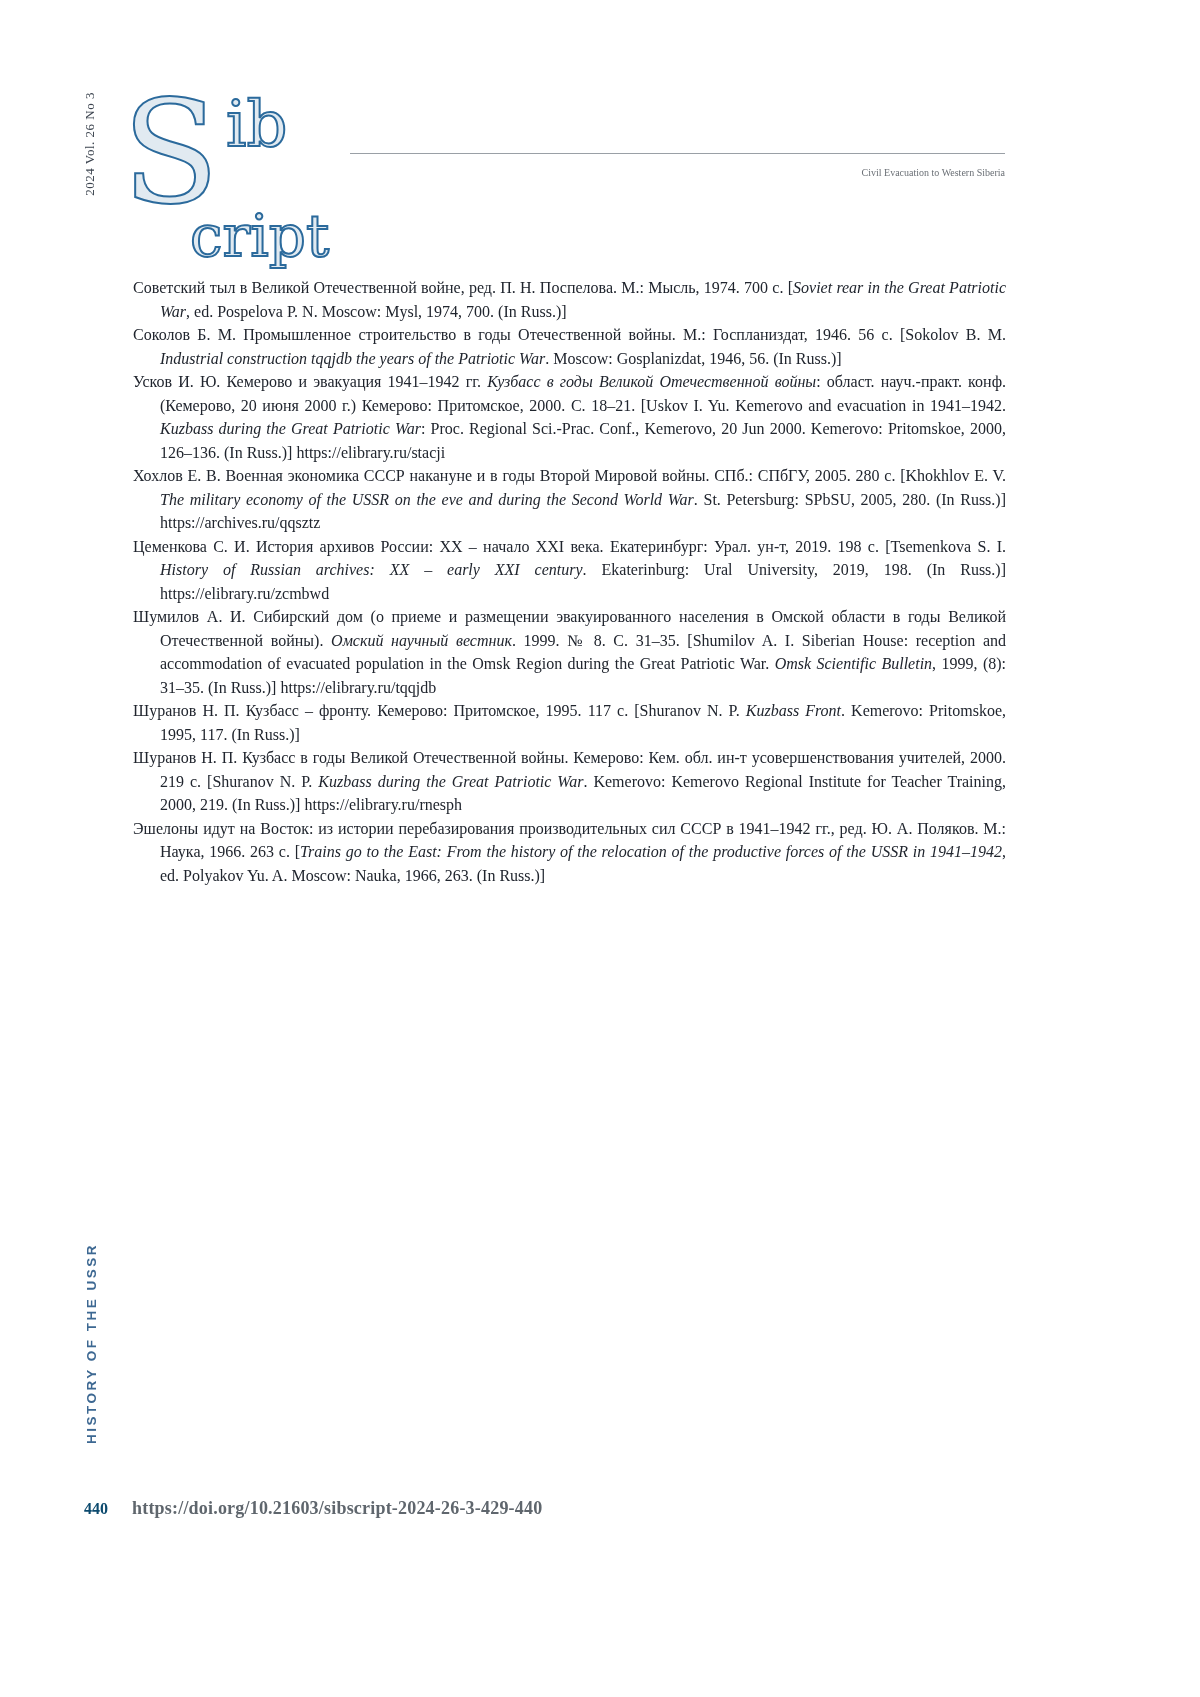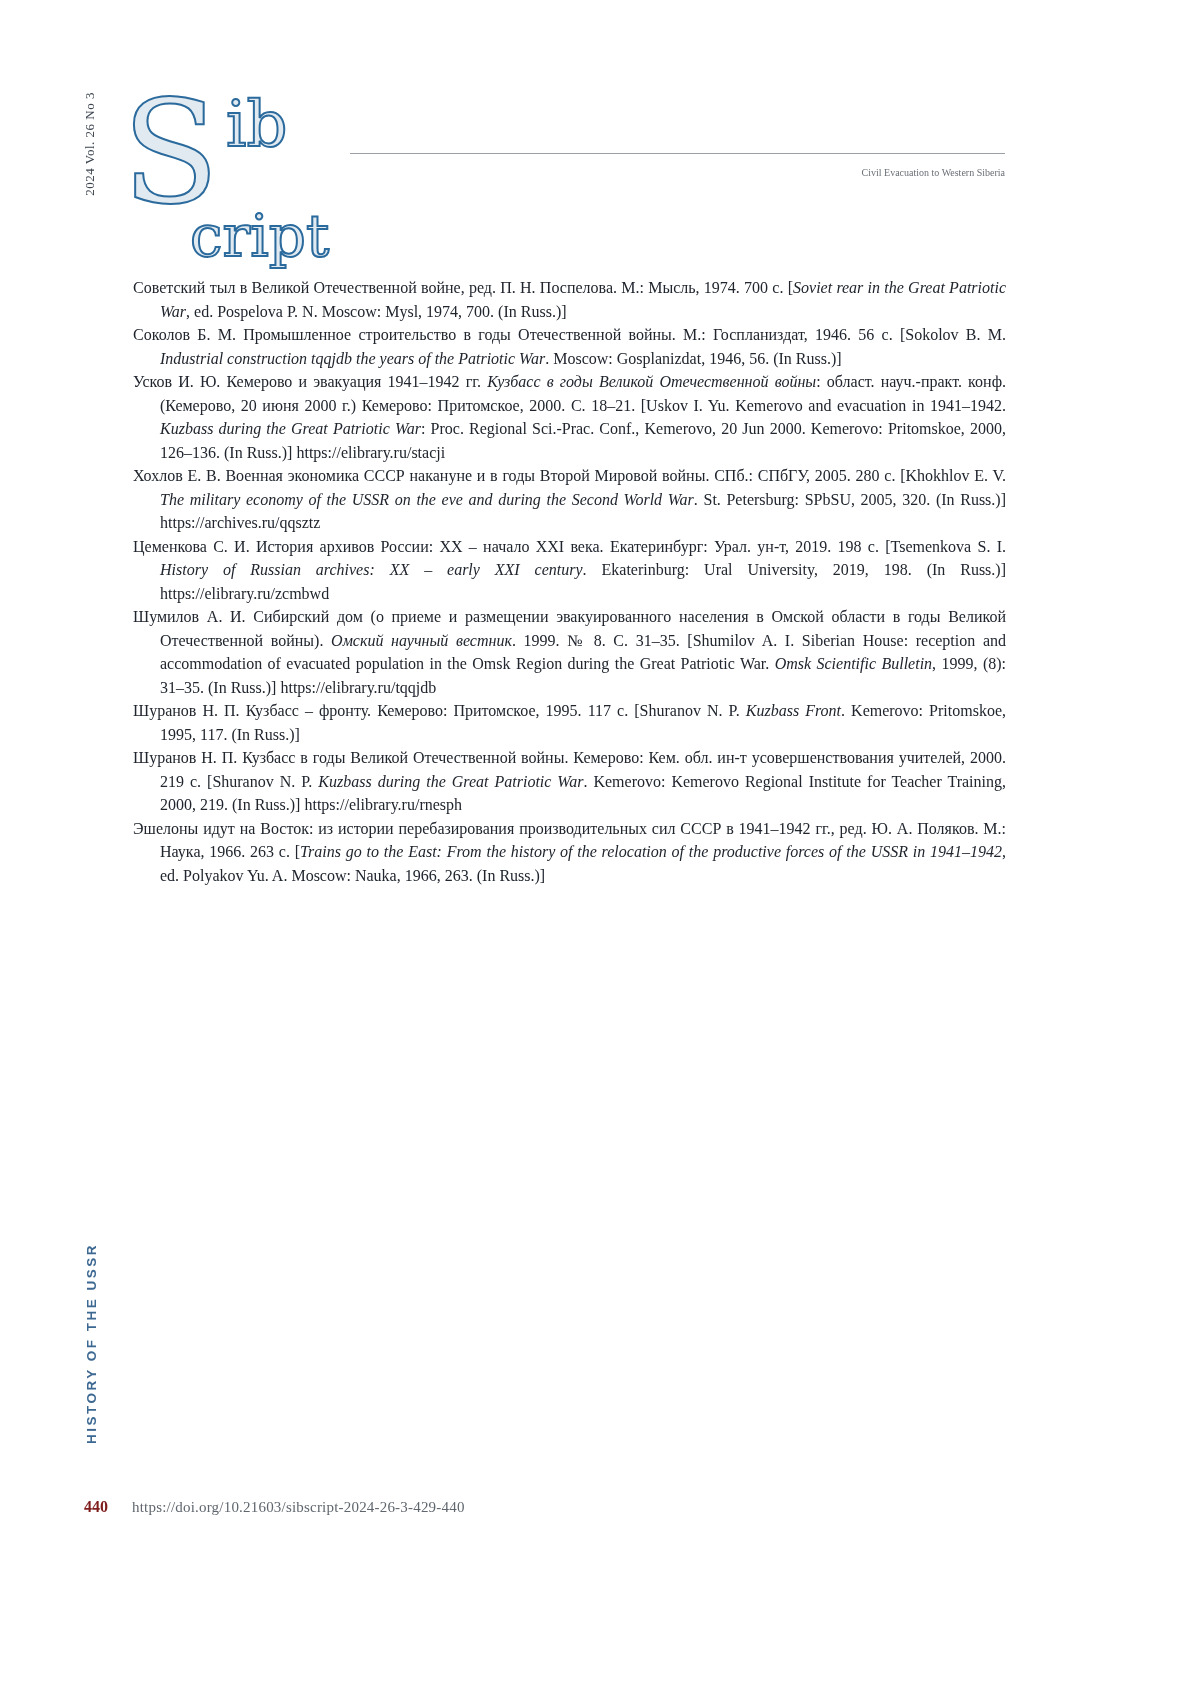--- a/index.html
+++ b/index.html
@@ -93,24 +93,24 @@
   .footer {
     position: absolute;
     left: 84px;
     top: 1498px;
     width: 920px;
     color: #5f666d;
   }
   .footer .pagenum {
     font-weight: bold;
     font-size: 16px;
-    color: #7f1d1d;
+    color: #0c4a6e;
     margin-right: 20px;
   }
-  .footer .doi { font-size: 15px; letter-spacing: 0.2px; }
+  .footer .doi { font-size: 18px; letter-spacing: 0.2px; font-weight: bold; }
 </style>
 </head>
 <body>
 
 <div class="page">
 
   <div class="v-label vol">2024 Vol. 26 No 3</div>
 
   <div class="v-label section">HISTORY OF THE USSR</div>
 
@@ -122,21 +122,21 @@
 
   <div class="running-head">
     <div class="rule"></div>
     <div class="article-title">Civil Evacuation to Western Siberia</div>
   </div>
 
   <ul class="refs">
       <li><span>Советский тыл в Великой Отечественной войне, ред. П. Н. Поспелова. М.: Мысль, 1974. 700 с. [</span><span class="it">Soviet rear in the Great Patriotic War</span><span>, ed. Pospelova P. N. Moscow: Mysl, 1974, 700. (In Russ.)]</span></li>
       <li><span>Соколов Б. М. Промышленное строительство в годы Отечественной войны. М.: Госпланиздат, 1946. 56 с. [Sokolov B. M. </span><span class="it">Industrial construction tqqjdb the years of the Patriotic War</span><span>. Moscow: Gosplanizdat, 1946, 56. (In Russ.)]</span></li>
       <li><span>Усков И. Ю. Кемерово и эвакуация 1941–1942 гг. </span><span class="it">Кузбасс в годы Великой Отечественной войны</span><span>: област. науч.-практ. конф. (Кемерово, 20 июня 2000 г.) Кемерово: Притомское, 2000. С. 18–21. [Uskov I. Yu. Kemerovo and evacuation in 1941–1942. </span><span class="it">Kuzbass during the Great Patriotic War</span><span>: Proc. Regional Sci.-Prac. Conf., Kemerovo, 20 Jun 2000. Kemerovo: Pritomskoe, 2000, 126–136. (In Russ.)] </span><span class="url">https://elibrary.ru/stacji</span></li>
-      <li><span>Хохлов Е. В. Военная экономика СССР накануне и в годы Второй Мировой войны. СПб.: СПбГУ, 2005. 280 с. [Khokhlov E. V. </span><span class="it">The military economy of the USSR on the eve and during the Second World War</span><span>. St. Petersburg: SPbSU, 2005, 320. (In Russ.)] </span><span class="url">https://archives.ru/qqsztz</span></li>
+      <li><span>Хохлов Е. В. Военная экономика СССР накануне и в годы Второй Мировой войны. СПб.: СПбГУ, 2005. 280 с. [Khokhlov E. V. </span><span class="it">The military economy of the USSR on the eve and during the Second World War</span><span>. St. Petersburg: SPbSU, 2005, 280. (In Russ.)] </span><span class="url">https://archives.ru/qqsztz</span></li>
       <li><span>Цеменкова С. И. История архивов России: XX – начало XXI века. Екатеринбург: Урал. ун-т, 2019. 198 с. [Tsemenkova S. I. </span><span class="it">History of Russian archives: XX – early XXI century</span><span>. Ekaterinburg: Ural University, 2019, 198. (In Russ.)] </span><span class="url">https://elibrary.ru/zcmbwd</span></li>
       <li><span>Шумилов А. И. Сибирский дом (о приеме и размещении эвакуированного населения в Омской области в годы Великой Отечественной войны). </span><span class="it">Омский научный вестник</span><span>. 1999. № 8. С. 31–35. [Shumilov A. I. Siberian House: reception and accommodation of evacuated population in the Omsk Region during the Great Patriotic War. </span><span class="it">Omsk Scientific Bulletin</span><span>, 1999, (8): 31–35. (In Russ.)] </span><span class="url">https://elibrary.ru/tqqjdb</span></li>
       <li><span>Шуранов Н. П. Кузбасс – фронту. Кемерово: Притомское, 1995. 117 с. [Shuranov N. P. </span><span class="it">Kuzbass Front</span><span>. Kemerovo: Pritomskoe, 1995, 117. (In Russ.)]</span></li>
       <li><span>Шуранов Н. П. Кузбасс в годы Великой Отечественной войны. Кемерово: Кем. обл. ин-т усовершенствования учителей, 2000. 219 с. [Shuranov N. P. </span><span class="it">Kuzbass during the Great Patriotic War</span><span>. Kemerovo: Kemerovo Regional Institute for Teacher Training, 2000, 219. (In Russ.)] </span><span class="url">https://elibrary.ru/rnesph</span></li>
       <li><span>Эшелоны идут на Восток: из истории перебазирования производительных сил СССР в 1941–1942 гг., ред. Ю. А. Поляков. М.: Наука, 1966. 263 с. [</span><span class="it">Trains go to the East: From the history of the relocation of the productive forces of the USSR in 1941–1942</span><span>, ed. Polyakov Yu. A. Moscow: Nauka, 1966, 263. (In Russ.)]</span></li>
     </ul>
 
   <div class="footer">
     <span class="pagenum">440</span>
     <span class="doi">https://doi.org/10.21603/sibscript-2024-26-3-429-440</span>

